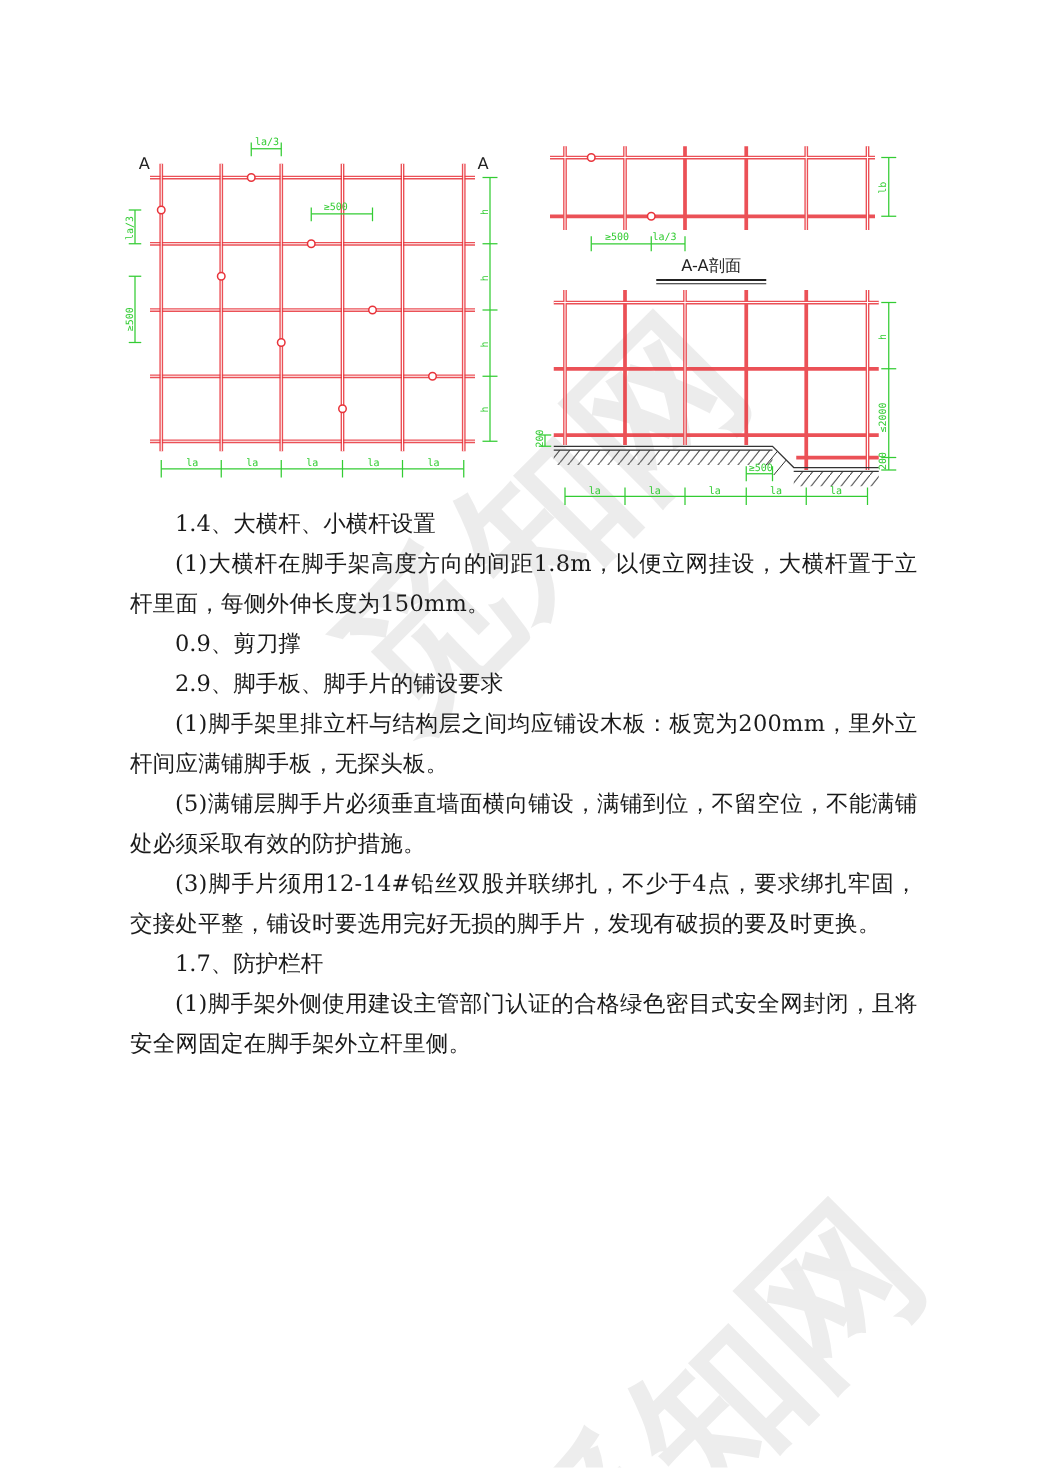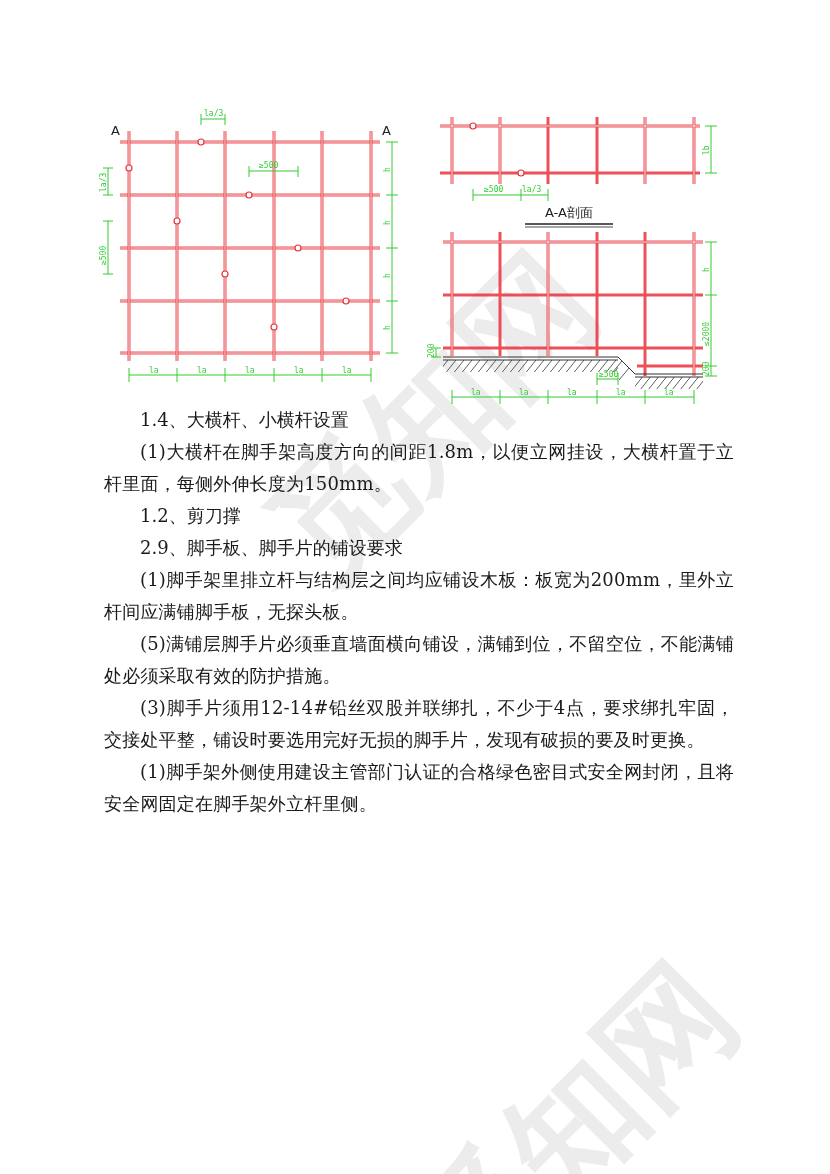--- a/index.html
+++ b/index.html
@@ -228,22 +228,23 @@
       <text class="dimtxt" x="567" y="395">la</text>
       <text class="dimtxt" x="616" y="395">la</text>
       <text class="dimtxt" x="664" y="395">la</text>
     </g>
   </svg>
 
   <div class="text-block">
     <p class="heading">1.4、大横杆、小横杆设置</p>
     <p class="para">(1)大横杆在脚手架高度方向的间距1.8m，以便立网挂设，大横杆置于立杆里面，每侧外伸长度为150mm。</p>
 
-    <p class="heading">1.2、剪刀撑</p>
+    <p class="heading">0.9、剪刀撑</p>
 
     <p class="heading">2.9、脚手板、脚手片的铺设要求</p>
     <p class="para">(1)脚手架里排立杆与结构层之间均应铺设木板：板宽为200mm，里外立杆间应满铺脚手板，无探头板。</p>
     <p class="para">(5)满铺层脚手片必须垂直墙面横向铺设，满铺到位，不留空位，不能满铺处必须采取有效的防护措施。</p>
     <p class="para">(3)脚手片须用12-14#铅丝双股并联绑扎，不少于4点，要求绑扎牢固，交接处平整，铺设时要选用完好无损的脚手片，发现有破损的要及时更换。</p>
 
+    <p class="heading">1.7、防护栏杆</p>
     <p class="para">(1)脚手架外侧使用建设主管部门认证的合格绿色密目式安全网封闭，且将安全网固定在脚手架外立杆里侧。</p>
   </div>
 </div>
 
 </body></html>

